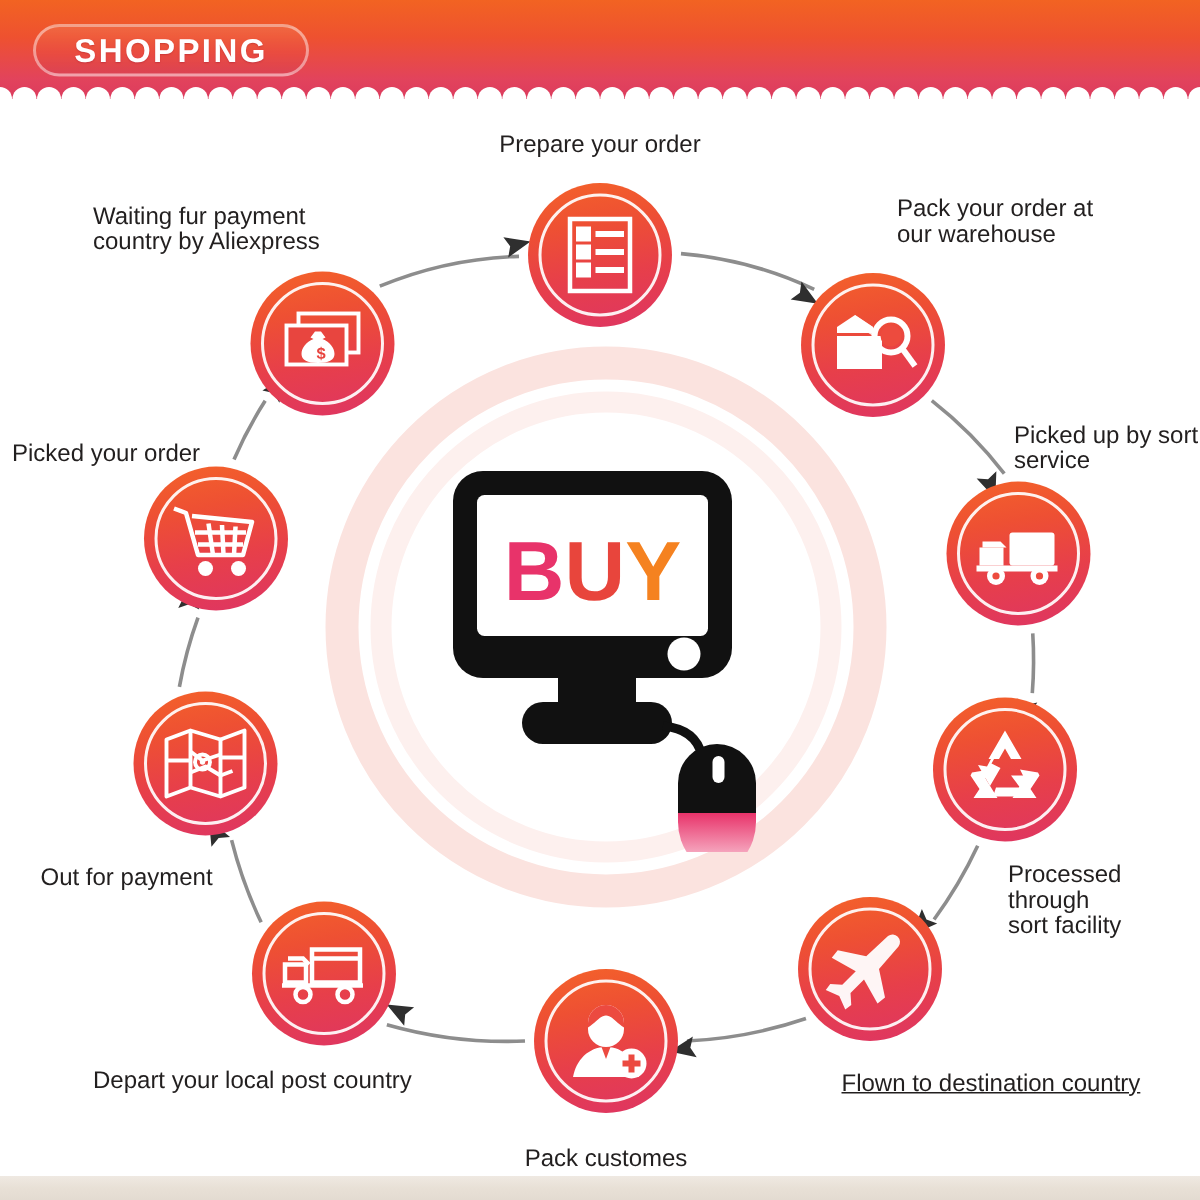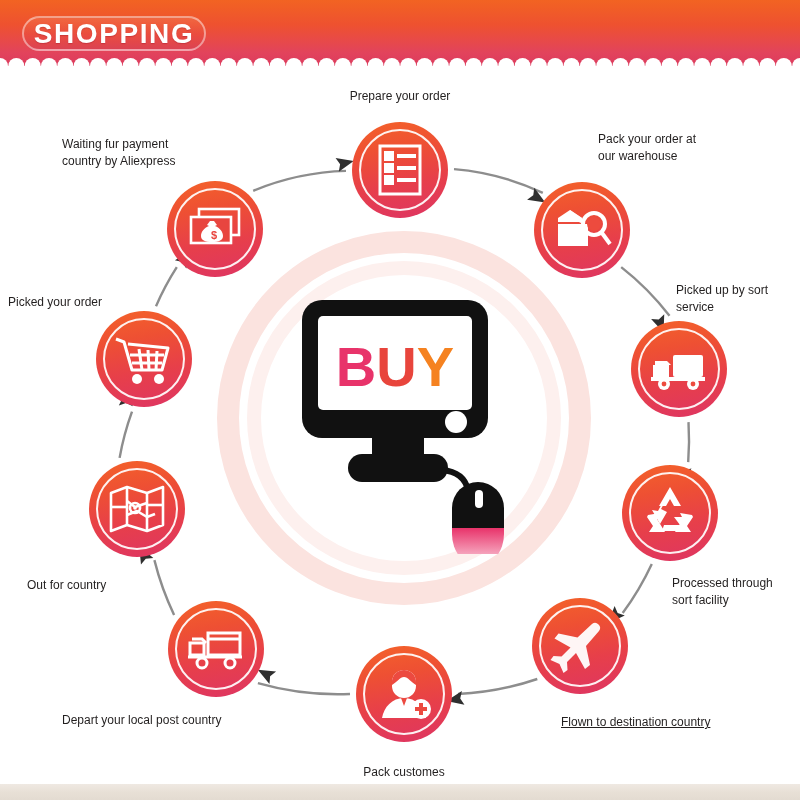--- a/index.html
+++ b/index.html
@@ -46,21 +46,21 @@
     background: linear-gradient(180deg, rgba(255,255,255,0.10) 0%, rgba(255,255,255,0.0) 55%, rgba(0,0,0,0.03) 100%);
     box-sizing: border-box;
   }
   #shopping-badge-label {
     position: absolute;
     left: 0; top: 0;
     width: 100%;
     line-height: 31px;
     text-align: center;
     color: #ffffff;
-    font-size: 28px;
+    font-size: 22px;
     font-weight: bold;
     letter-spacing: 1.6px;
     text-shadow: 0 1px 1px rgba(150,20,40,0.35);
   }
 
   
   #footer-strip {
     position: absolute;
     left: 0;
     top: 784px;
@@ -80,21 +80,21 @@
     position: absolute;
     left: 0; top: 0;
     width: 800px;
     height: 720px;
   }
 
   
   #center-graphic {
     position: absolute;
     left: 296px;
-    top: 228px;
+    top: 242px;
     width: 220px;
     height: 260px;
   }
 
   
   .node {
     position: absolute;
     width: 96px;
     height: 96px;
     border-radius: 50%;
@@ -112,21 +112,21 @@
   .node-icon {
     position: absolute;
     left: 16px; top: 16px;
     width: 64px; height: 64px;
   }
   .node-icon svg { display: block; width: 64px; height: 64px; }
 
   .label {
     position: absolute;
     color: #221f1f;
-    font-size: 12px;
+    font-size: 16px;
     line-height: 17px;
     white-space: pre-line;
   }
   .label.c { text-align: center; }
   .label.l { text-align: left; }
 </style>
 </head>
 <body>
 
 <div id="page">
@@ -453,21 +453,21 @@
         <div class="label c" style="left: 240px; width: 320px; top: 22px;">Prepare your order</div>
         <div class="label l" style="left: 598px; top: 65px;">Pack your order at
 our warehouse</div>
         <div class="label l" style="left: 676px; top: 216px;">Picked up by sort
 service</div>
         <div class="label l" style="left: 672px; top: 509px;">Processed through
 sort facility</div>
         <div class="label l" style="left: 561px; top: 648px; text-decoration: underline;">Flown to destination country</div>
         <div class="label c" style="left: 244px; width: 320px; top: 698px;">Pack customes</div>
         <div class="label l" style="left: 62px; top: 646px;">Depart your local post country</div>
-        <div class="label l" style="left: 27px; top: 511px;">Out for country</div>
+        <div class="label l" style="left: 27px; top: 511px;">Out for payment</div>
         <div class="label l" style="left: 8px; top: 228px;">Picked your order</div>
         <div class="label l" style="left: 62px; top: 70px;">Waiting fur payment
 country by Aliexpress</div>
       </div>
   </div>
 
   <div id="footer-strip"></div>
 </div>
 
 </body></html>

